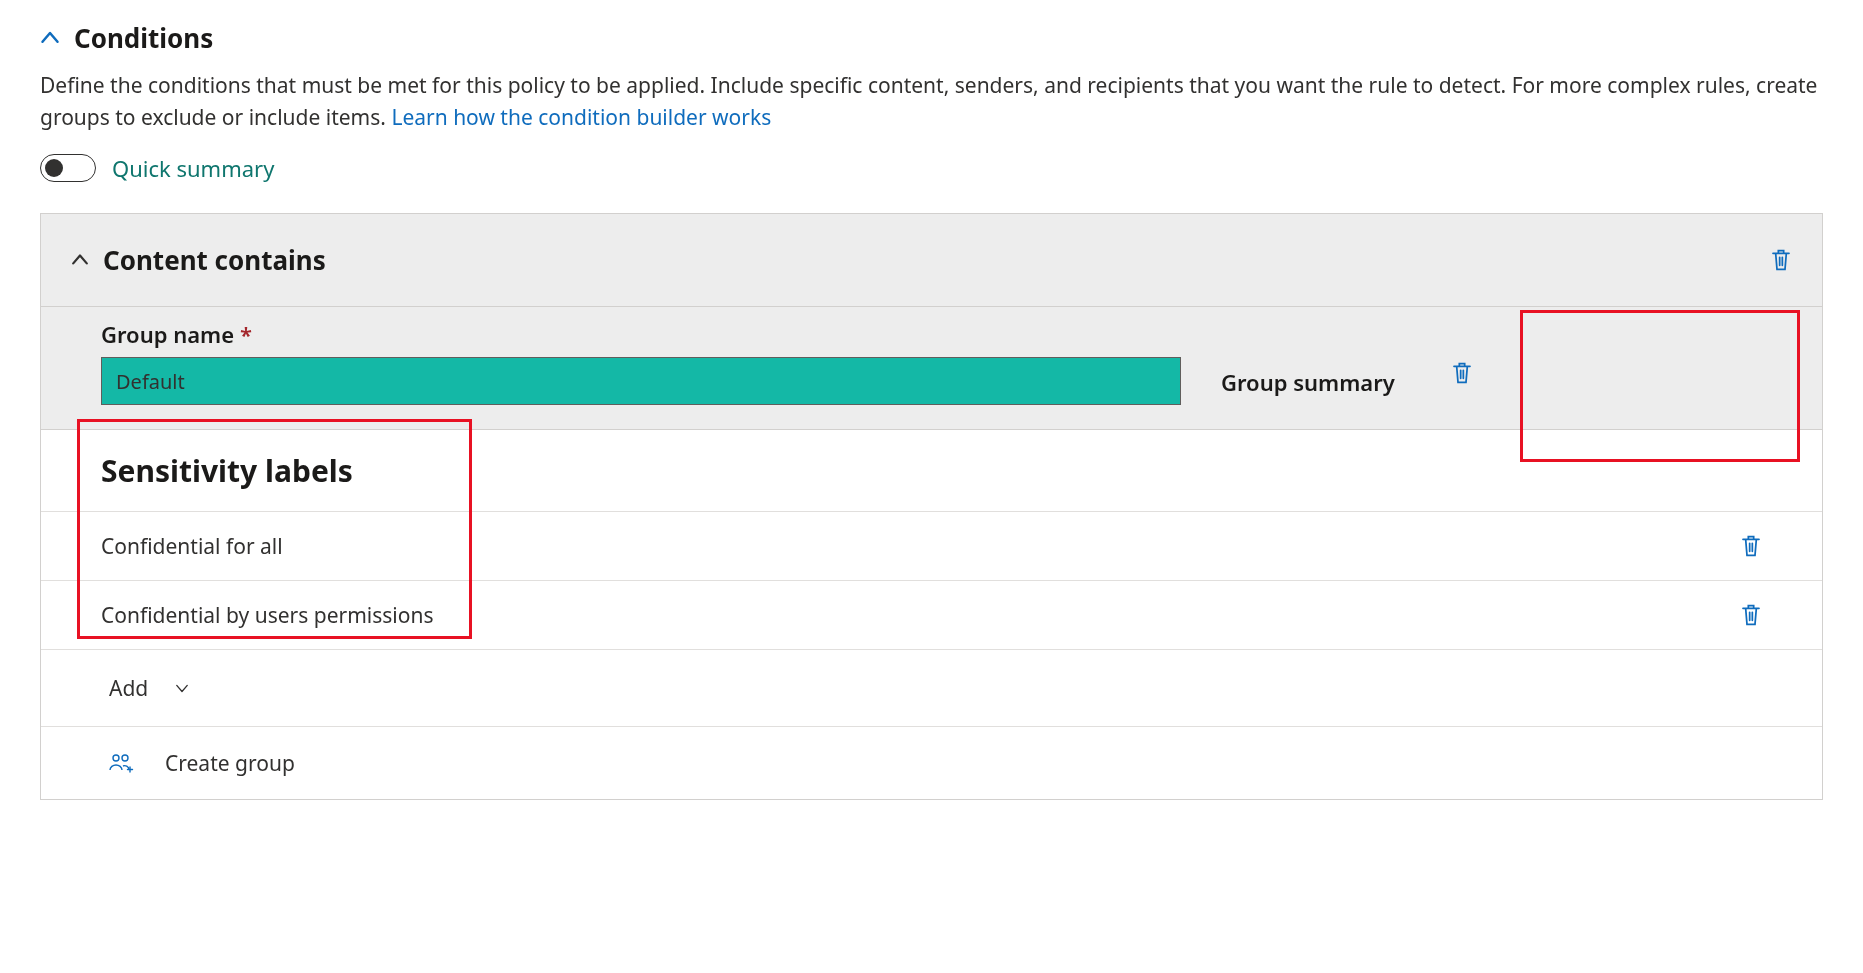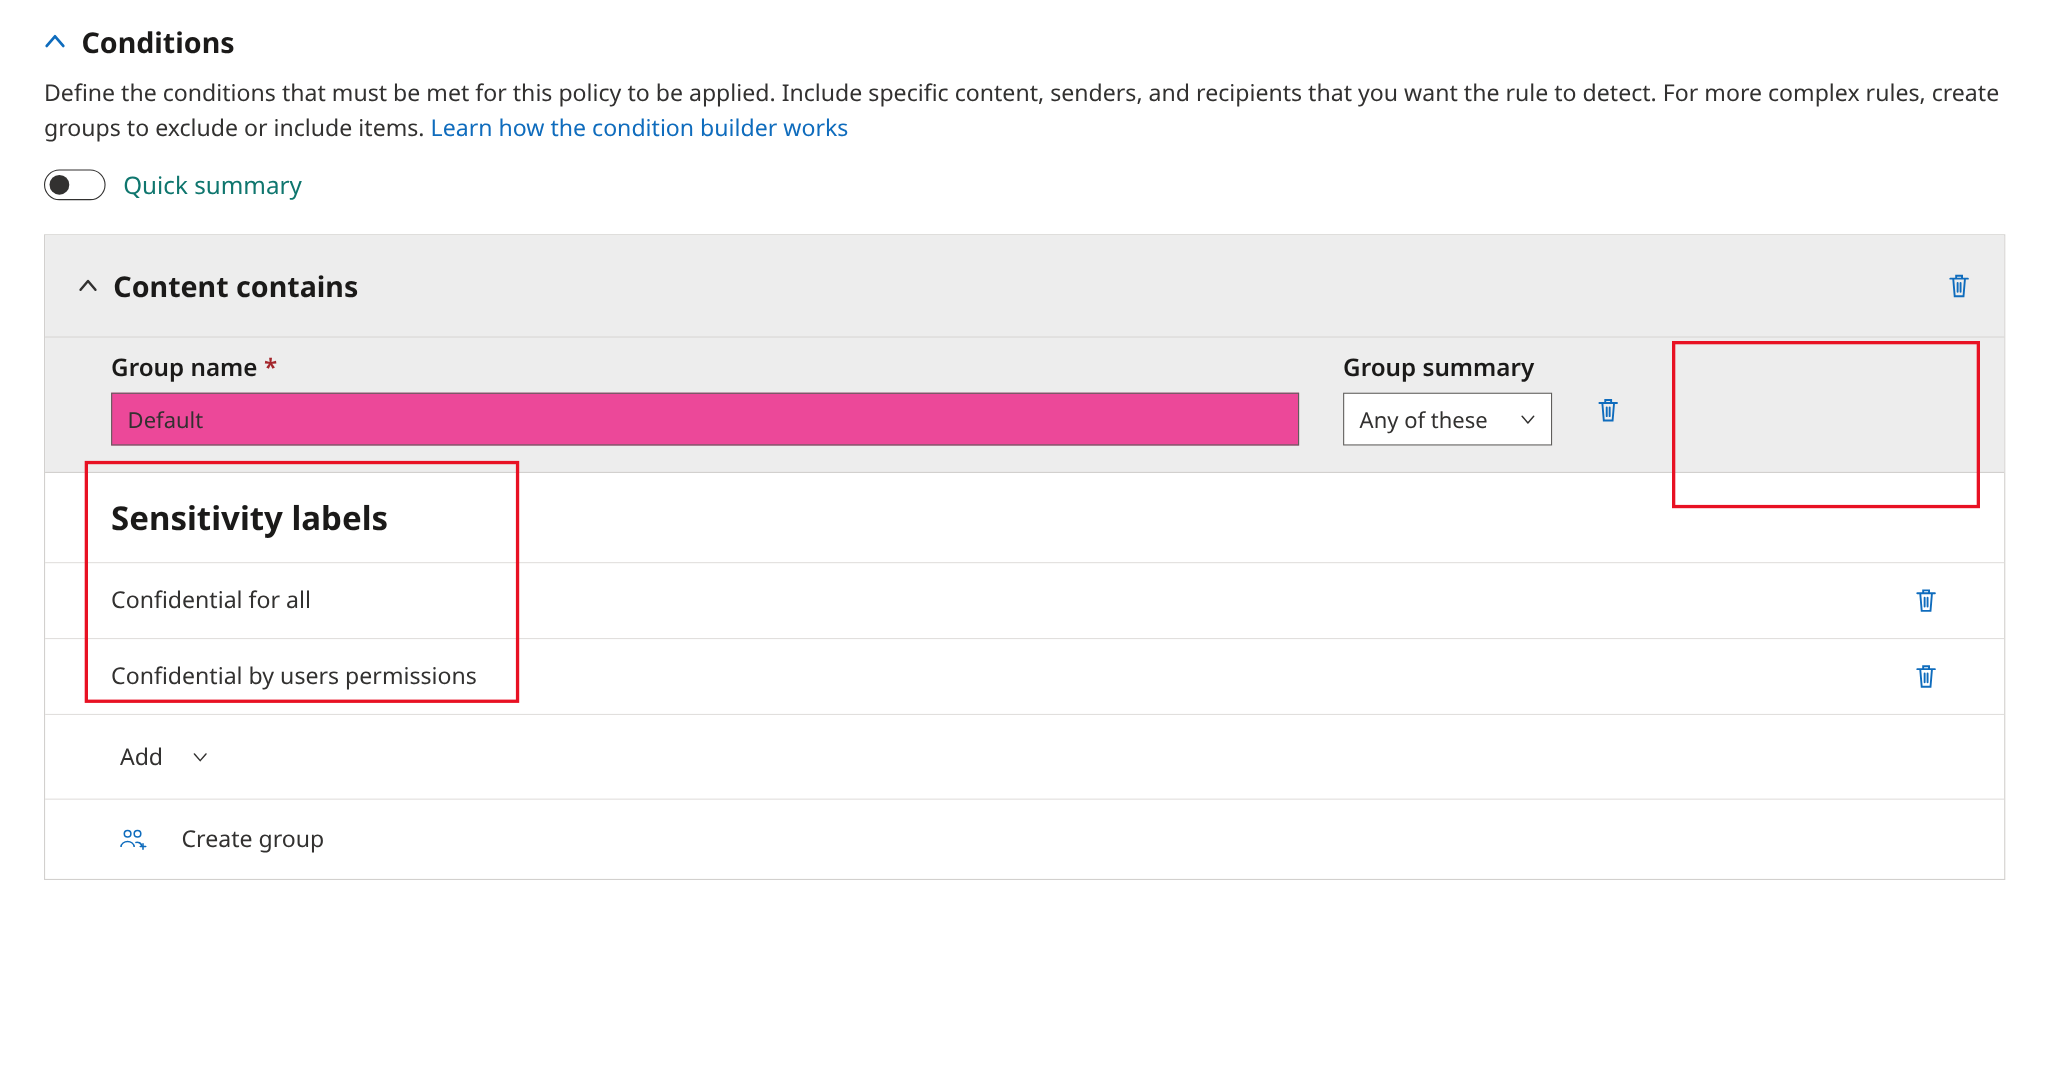--- a/index.html
+++ b/index.html
@@ -106,21 +106,21 @@
       margin-bottom: 8px;
       display: flex;
       align-items: center;
       gap: 6px;
     }
     .req { color: #a4262c; }
     .text-input {
       width: 100%;
       height: 48px;
       border: 1px solid #605e5c;
-      background: #ec4899;
+      background: #14b8a6;
       padding: 0 14px;
       font-size: 20px;
       font-family: inherit;
       color: #323130;
     }
 
     .go-block {
       min-width: 190px;
     }
     .select-wrap {
@@ -233,28 +233,20 @@
   <div class="group-row">
     <div class="gn-block">
       <div class="field-label">
         <span>Group name</span>
         <span class="req">*</span>
       </div>
       <input class="text-input" type="text" value="Default" style="">
     </div>
     <div class="go-block">
       <div class="field-label">Group summary</div>
-      <div class="select-wrap">
-        <span>Any of these</span>
-        <span>
-          <svg width="14" height="14" viewBox="0 0 16 16">
-              <path d="M2 5 L8 12 L14 5" stroke="#323130" stroke-width="1.5" fill="none" stroke-linecap="round" stroke-linejoin="round"></path>
-            </svg>
-        </span>
-      </div>
     </div>
     <div class="trash-outer">
       <span class="trash-btn">
         <svg width="22" height="24" viewBox="0 0 16 18">
             <path d="M2 4h12M6 4V2h4v2M4 4l1 12h6l1-12M7 7v6M9 7v6" stroke="#0f6cbd" stroke-width="1.3" fill="none" stroke-linecap="round"></path>
           </svg>
       </span>
     </div>
   </div>
 

